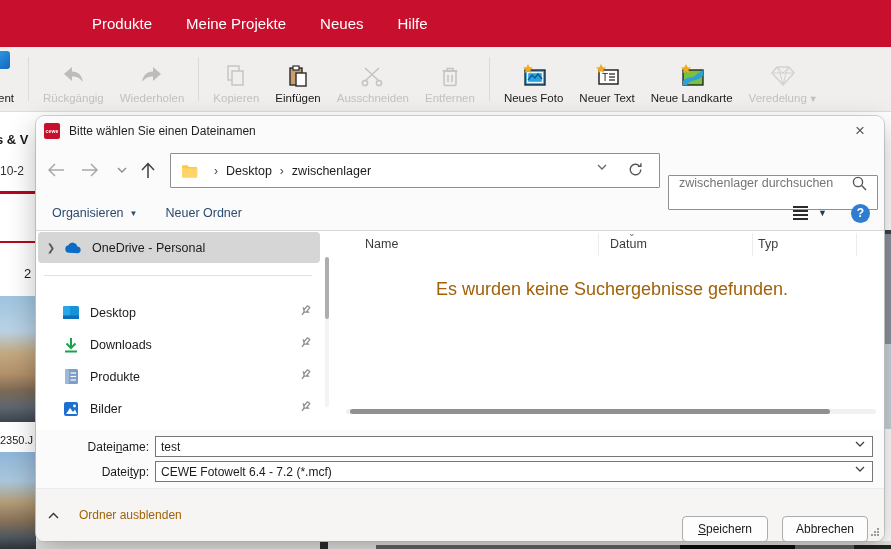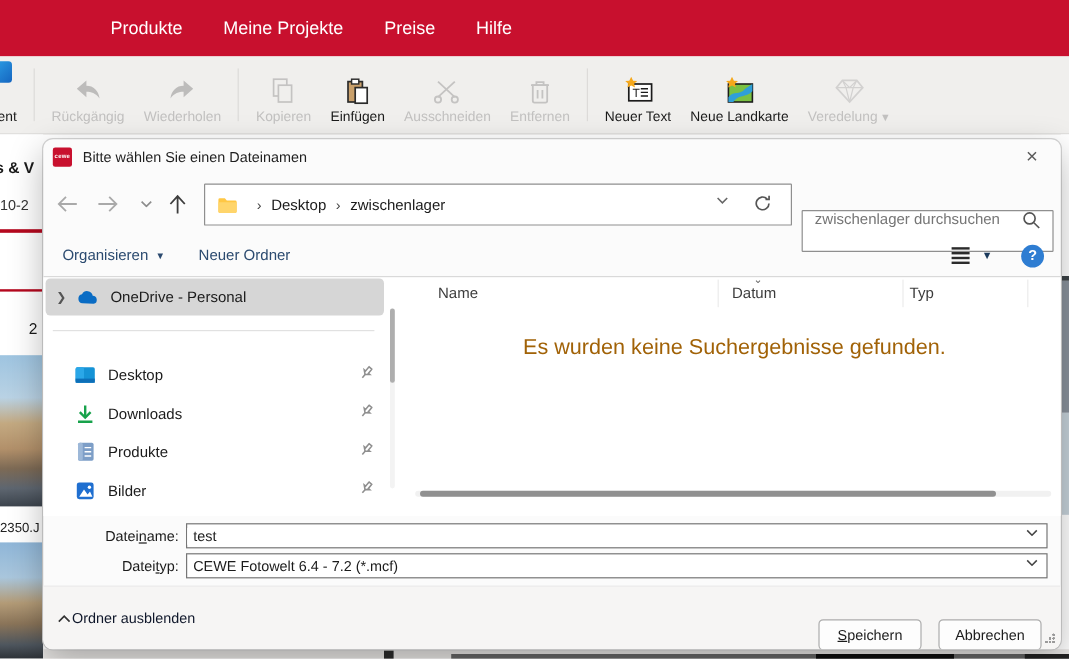--- a/index.html
+++ b/index.html
@@ -113,43 +113,43 @@
   .fbox { position:relative; width:718px; height:21px; border:1px solid #767676; background:#fff;
           display:flex; align-items:center; }
   .fbox input { border:none; outline:none; width:670px; font-size:12px; color:#1b1b1b; padding-left:5px;
                 font-family:"Liberation Sans",sans-serif; }
   .fbox .fval { font-size:12px; color:#1b1b1b; padding-left:5px; }
   .fchev { position:absolute; right:7px; top:4px; font-size:10px; color:#444; }
   .mnemo { text-decoration:underline; }
 
   
   .footer { position:absolute; left:0; top:372px; width:848px; height:53px; background:#f6f5f4; border-top:1px solid #ececec; }
-  .hide-folders { position:absolute; left:12px; top:19px; display:flex; align-items:center; gap:1px;
-                  font-size:12px; color:#0f172a; cursor:pointer; }
+  .hide-folders { position:absolute; left:12px; top:19px; display:flex; align-items:center; gap:20px;
+                  font-size:12px; color:#a16207; cursor:pointer; }
   .hf-chev { font-size:10px; color:#333; }
   .dlg-btn { position:absolute; top:17px; width:86px; height:26px; background:#fdfdfd; border:1px solid #acacac;
              border-radius:4px; font-size:12px; color:#1b1b1b; display:flex; align-items:center; justify-content:center; cursor:pointer;margin-top:10px; }
   .btn-save { left:646px; } .btn-cancel { left:746px; }
   .grip { position:absolute; right:4px; bottom:4px; width:10px; height:10px;
           background:
             radial-gradient(circle at 8px 2px,#9a9a9a 1px,transparent 1.2px),
             radial-gradient(circle at 8px 5px,#9a9a9a 1px,transparent 1.2px),
             radial-gradient(circle at 5px 5px,#9a9a9a 1px,transparent 1.2px),
             radial-gradient(circle at 8px 8px,#9a9a9a 1px,transparent 1.2px),
             radial-gradient(circle at 5px 8px,#9a9a9a 1px,transparent 1.2px),
             radial-gradient(circle at 2px 8px,#9a9a9a 1px,transparent 1.2px); }
   svg { display:block; }
 </style>
 </head>
 <body>
 
 <div class="menubar">
   <span class="mitem">Produkte</span>
   <span class="mitem">Meine Projekte</span>
-  <span class="mitem">Preise</span>
+  <span class="mitem">Neues</span>
   <span class="mitem">Hilfe</span>
 </div>
 
 <div class="toolbar">
   <div class="tclip">
     <span class="fragicon"></span>
     <span class="frag">ent</span>
   </div>
   <div class="tsep"></div>
 
@@ -214,20 +214,31 @@
             <path d="M7 6 V3.5 h6 V6"></path>
             <line x1="8" y1="10" x2="8" y2="17"></line>
             <line x1="12" y1="10" x2="12" y2="17"></line>
           </g>
         </svg>
     </span>
     <span>Entfernen</span>
   </div>
   <div class="tsep"></div>
 
+  <div class="tbtn">
+    <span class="ticon">
+      <svg width="28" height="26" viewBox="0 0 28 26">
+          <rect x="5" y="7" width="20" height="15" fill="#29a3e0" stroke="#1b1b1b" stroke-width="1.3"></rect>
+          <rect x="7.5" y="9.5" width="15" height="10" fill="none" stroke="#eaf6fd" stroke-width="1.4"></rect>
+          <polyline points="8,17 12,12 15,15 18,11 22,16" fill="none" stroke="#0b5c8f" stroke-width="1.4"></polyline>
+          <path d="M8 1 L9.6 4.2 L13 4.6 L10.4 6.8 L11.2 10 L8 8.2 L4.8 10 L5.6 6.8 L3 4.6 L6.4 4.2 Z" fill="#f5a81c"></path>
+        </svg>
+    </span>
+    <span>Neues Foto</span>
+  </div>
   <div class="tbtn">
     <span class="ticon">
       <svg width="28" height="26" viewBox="0 0 28 26">
           <rect x="6" y="7" width="19" height="14" fill="#fff" stroke="#1b1b1b" stroke-width="1.4"></rect>
           <text x="9" y="18" font-size="10" font-family="Liberation Sans" fill="#1b1b1b">T</text>
           <g stroke="#1b1b1b" stroke-width="1.2">
             <line x1="16" y1="11" x2="22" y2="11"></line>
             <line x1="16" y1="14" x2="22" y2="14"></line>
             <line x1="16" y1="17" x2="22" y2="17"></line>
           </g>

